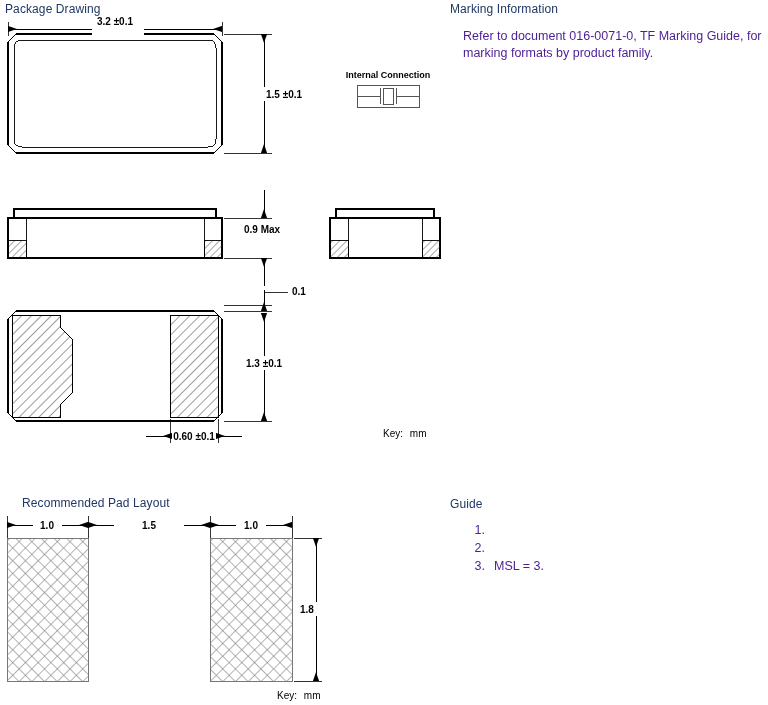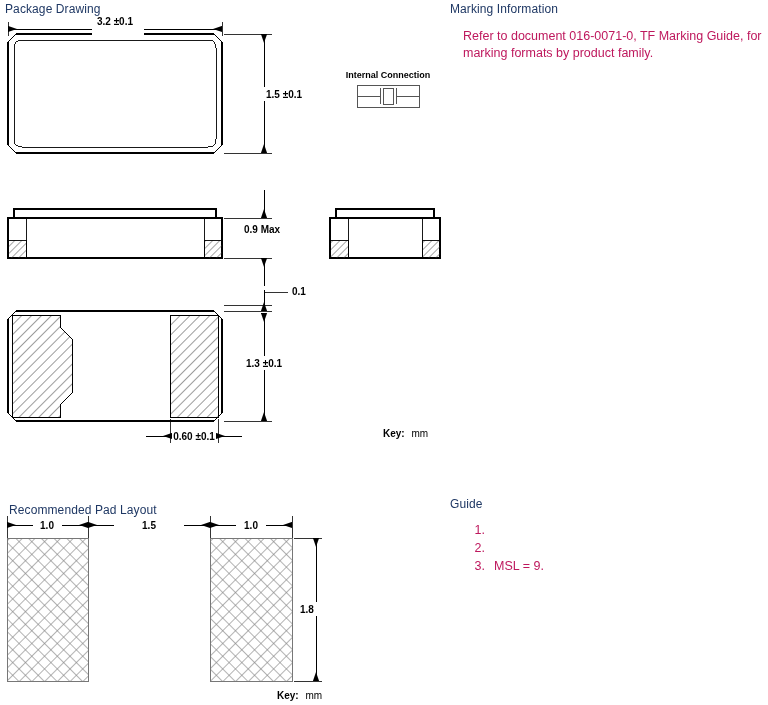--- a/index.html
+++ b/index.html
@@ -22,21 +22,21 @@
     font-size: 12px;
     font-weight: 400;
     color: #1F3864;
     letter-spacing: 0.1px;
     white-space: nowrap;
   }
   .body-text {
     position: absolute;
     font-family: "Liberation Sans", sans-serif;
     font-size: 12.5px;
-    color: #be185d;
+    color: #4c1d95;
     line-height: 17px;
   }
   .note-row {
     display: flex;
     align-items: flex-start;
     margin-bottom: 1px;
   }
   .note-num {
     width: 22px;
     flex: 0 0 22px;
@@ -47,21 +47,21 @@
   .note-text {
     flex: 1;
   }
   .key-label {
     position: absolute;
     font-family: "Liberation Sans", sans-serif;
     font-size: 10px;
     color: #000;
     white-space: nowrap;
   }
-  .key-label b { font-weight: bold; }
+  .key-label b { font-weight: normal; }
   svg { position: absolute; left: 0; top: 0; overflow: visible; }
   .dim-text {
     font-family: "Liberation Sans", sans-serif;
     font-size: 10px;
     font-weight: bold;
     fill: #000;
   }
   .ic-text {
     font-family: "Liberation Sans", sans-serif;
     font-size: 9px;
@@ -209,28 +209,28 @@
 
 <div class="key-label" style="left:277px; top:690px;">
   <b>Key:</b>
   <span style="margin-left:4px;">mm</span>
 </div>
 
 <div class="heading" style="left:450px; top:2px;text-align:center;">Marking Information</div>
 
 <div class="body-text" style="left:463px; top:28px; width:305px;">Refer to document 016-0071-0, TF Marking Guide, for marking formats by product family.</div>
 
-<div class="heading" style="left:9px; top:496px;margin-top:7px;">Recommended Pad Layout</div>
+<div class="heading" style="left:22px; top:496px;">Recommended Pad Layout</div>
 
 <div class="heading" style="left:450px; top:497px;">Guide</div>
 
 <div class="body-text" id="notes-list" style="left:463px; top:522px; width:300px;">
     <div class="note-row">
       <span class="note-num">1.</span>
     </div>
     <div class="note-row">
       <span class="note-num">2.</span>
     </div>
     <div class="note-row">
       <span class="note-num">3.</span>
-      <span class="note-text">MSL = 9.</span>
+      <span class="note-text">MSL = 3.</span>
     </div>
   </div>
 
 </body></html>

